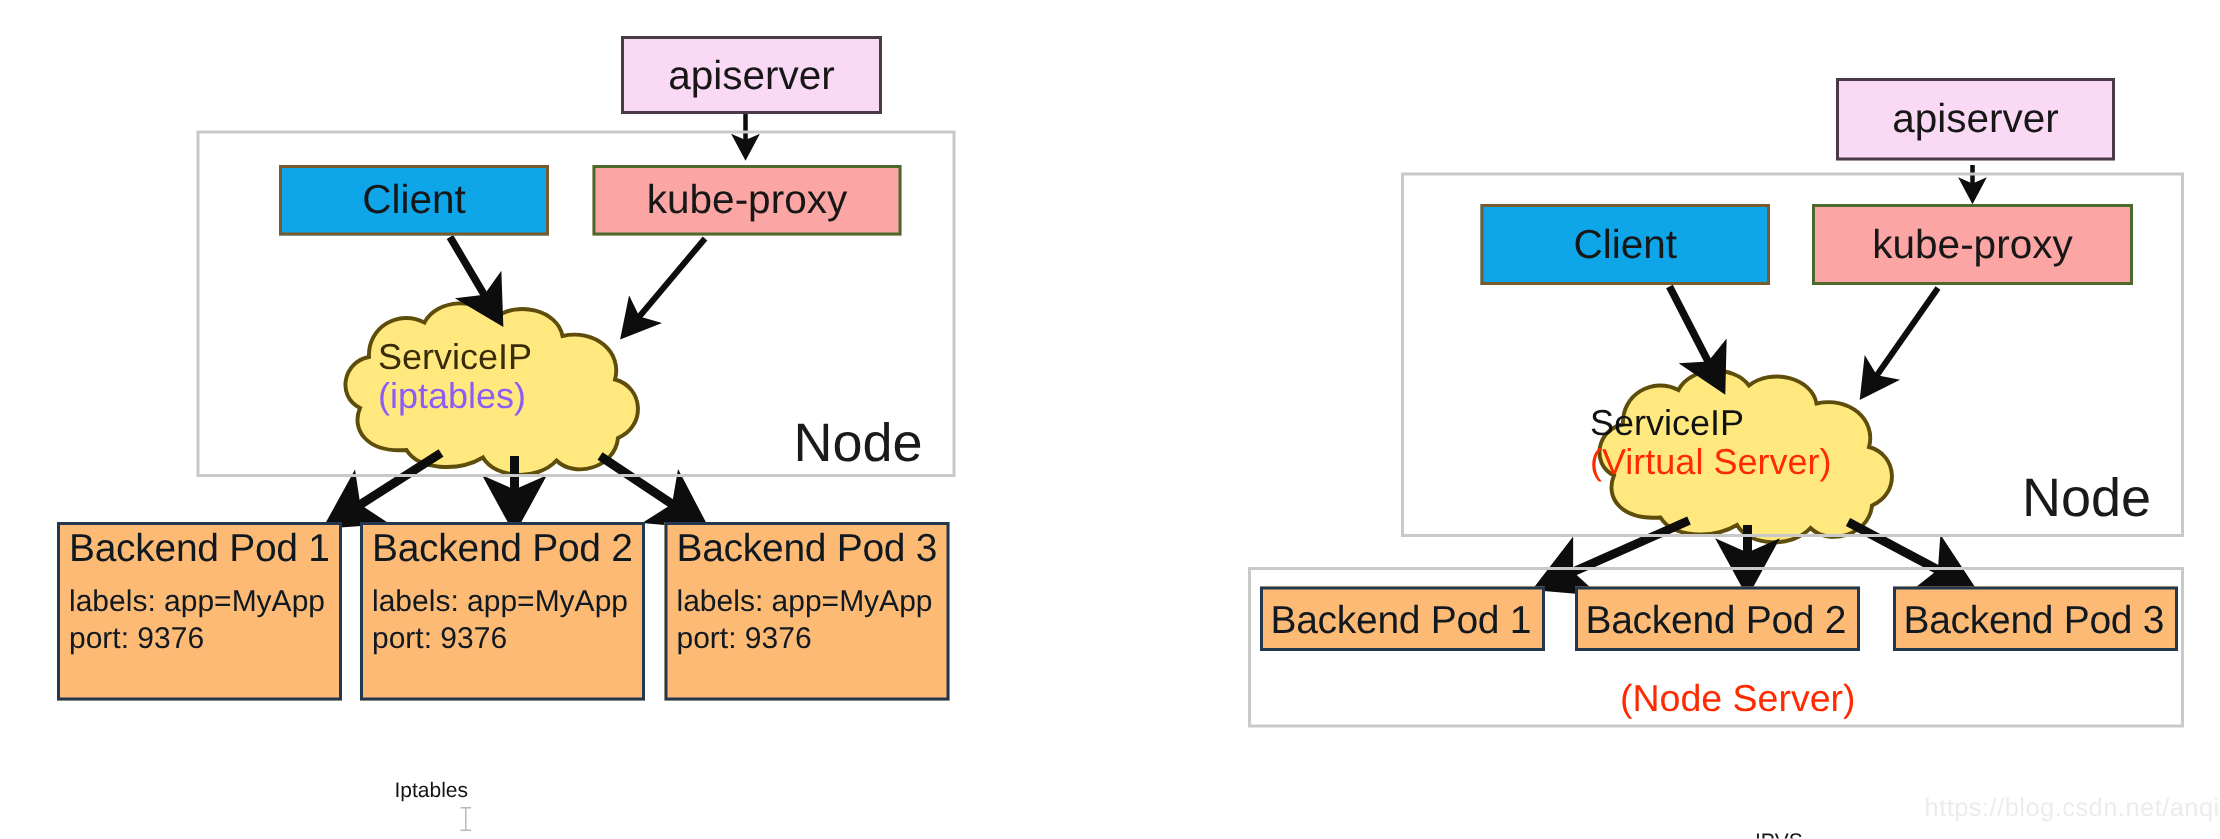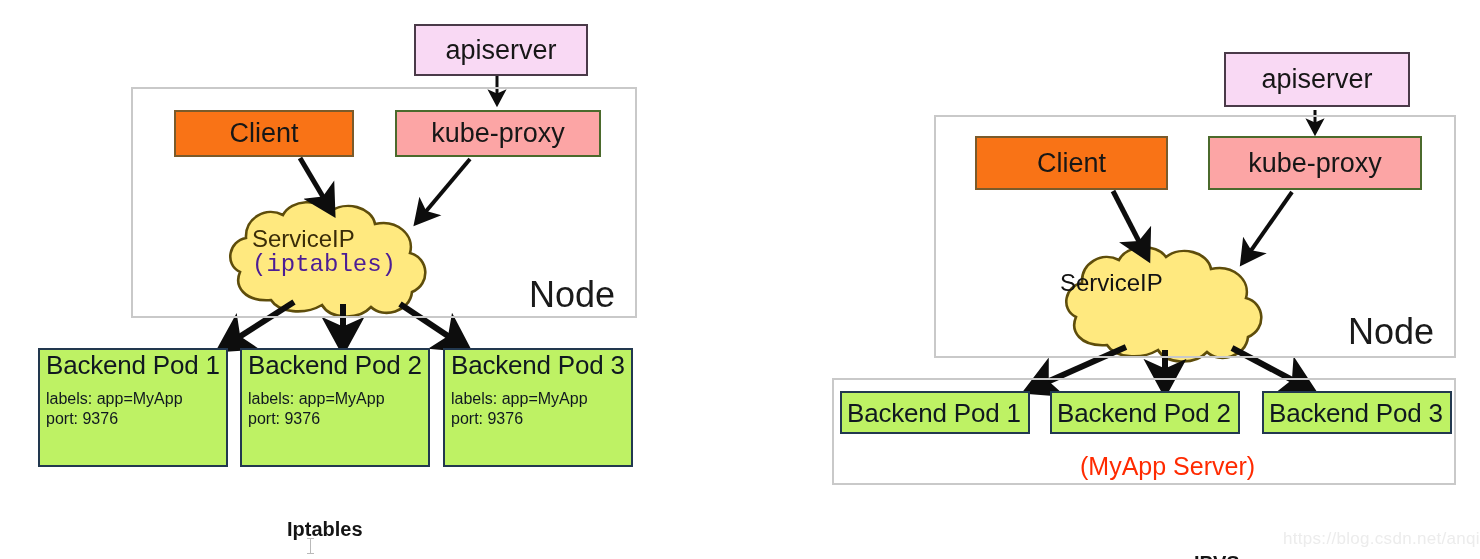--- a/index.html
+++ b/index.html
@@ -23,64 +23,64 @@
     box-sizing:border-box;
     line-height:1.05;
   }
 
   .box-apiserver{
     background:#f9d9f4;
     border:2px solid #4a3a48;
     color:#171717;
   }
   .box-client{
-    background:#f97316;
+    background:#0ea5e9;
     border:2px solid #7a5b2b;
     color:#171717;
+    margin-left:12px;
   }
   .box-proxy{
     background:#fca5a5;
     border:2px solid #4b6a2c;
     color:#171717;
   }
   .box-pod{
-    background:#bef264;
+    background:#fdba74;
     border:2px solid #22384f;
     color:#101820;
     display:block;
     text-align:left;
   }
 
   .pod-title{font-size:26px;line-height:1.0;white-space:nowrap;letter-spacing:-0.2px;}
-  .pod-line{font-size:16px;line-height:1.25;white-space:nowrap;}
+  .pod-line{font-size:20px;line-height:1.25;white-space:nowrap;}
 
   .node-label{
     position:absolute;
     font-size:36px;color:#1a1a1a;
     line-height:1;
     white-space:nowrap;
   }
 
   .cloud-label{
     position:absolute;
     text-align:left;
     white-space:nowrap;
     pointer-events:none;
     line-height:1.08;
   }
   .cloud-l1{font-size:24px;color:#3a2c08;}
   .cloud-l1-dark{font-size:24px;color:#121212;}
-  .cloud-l2{font-size:24px;color:#4c1d95;font-family:Liberation Mono, monospace;}
+  .cloud-l2{font-size:24px;color:#8b5cf6;}
   .cloud-l2-red{font-size:24px;color:#ff2a00;}
 
   .caption{
     position:absolute;
-    font-size:20px;font-weight:bold;color:#141414;
-    white-space:nowrap;
-    margin-left:24px;
+    font-size:14px;font-weight:normal;color:#141414;
+    white-space:nowrap;
   }
 
   .real-server{
     position:absolute;
     font-size:25px;color:#ff2a00;
     white-space:nowrap;
   }
 
   .watermark{
     position:absolute;
@@ -229,26 +229,27 @@
 
   <div class="labellayer">
 
     <div class="cloud-label" style="left:252px;top:226px;width:170px;">
       <div class="cloud-l1">ServiceIP</div>
       <div class="cloud-l2">(iptables)</div>
     </div>
 
     <div class="cloud-label" style="left:1060px;top:270px;width:220px;">
       <div class="cloud-l1-dark">ServiceIP</div>
+      <div class="cloud-l2-red">(Virtual Server)</div>
     </div>
 
     <div class="node-label" style="left:529px;top:277px;">Node</div>
     <div class="node-label" style="left:1348px;top:314px;">Node</div>
 
-    <div class="real-server" style="left:1080px;top:452px;">(MyApp Server)</div>
+    <div class="real-server" style="left:1080px;top:452px;">(Node Server)</div>
 
     <div class="caption" style="left:263px;top:518px;">Iptables</div>
     <div class="caption" style="left:1170px;top:552px;">IPVS</div>
 
     <div class="caret" style="left:310px;top:538px;"></div>
 
     <div class="watermark" style="left:1283px;top:529px;">https://blog.csdn.net/anqixiang</div>
   </div>
 
 </div>

